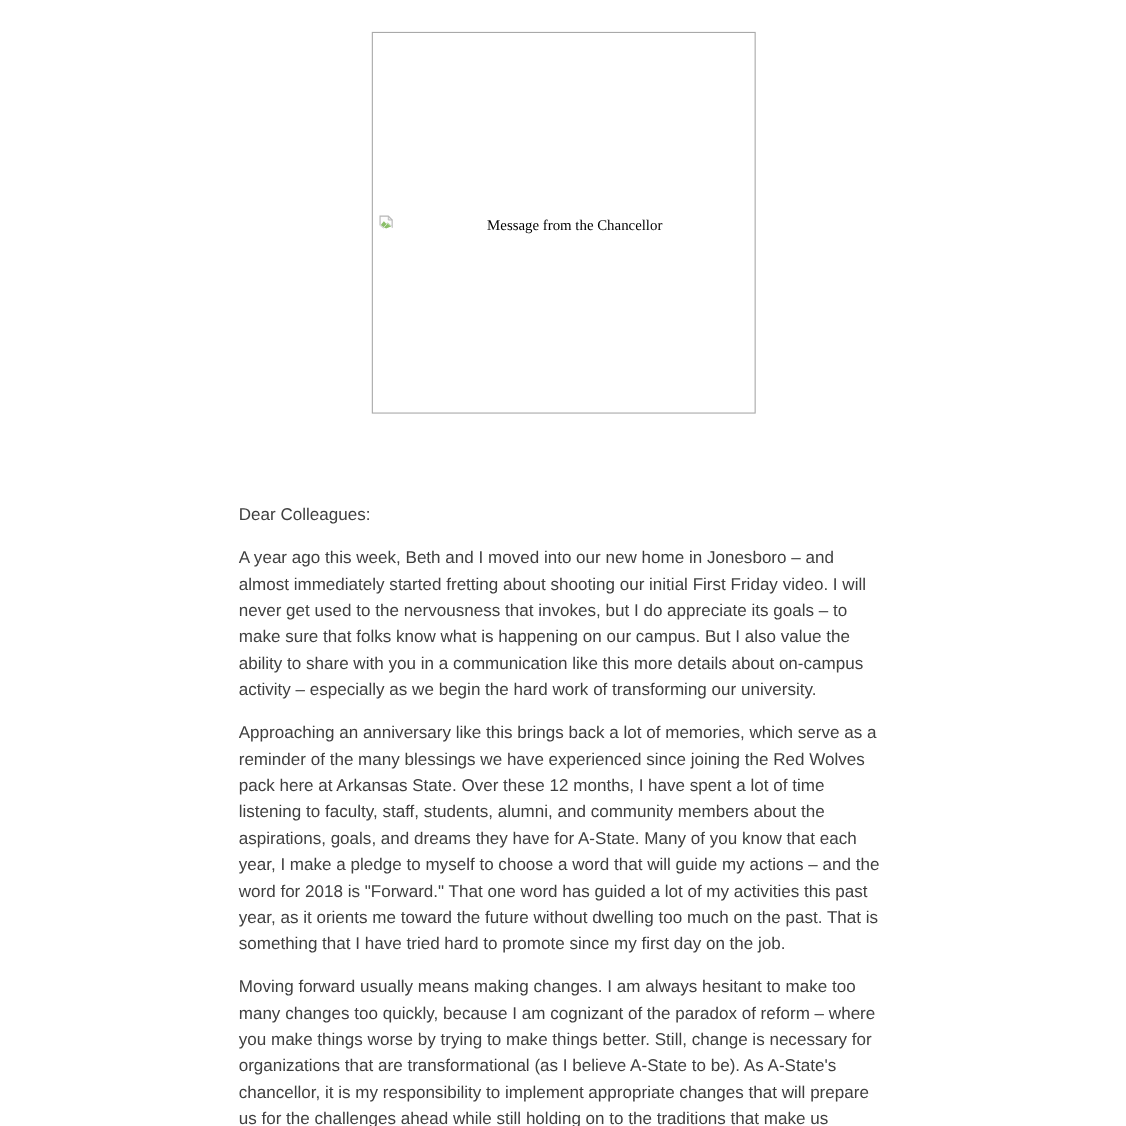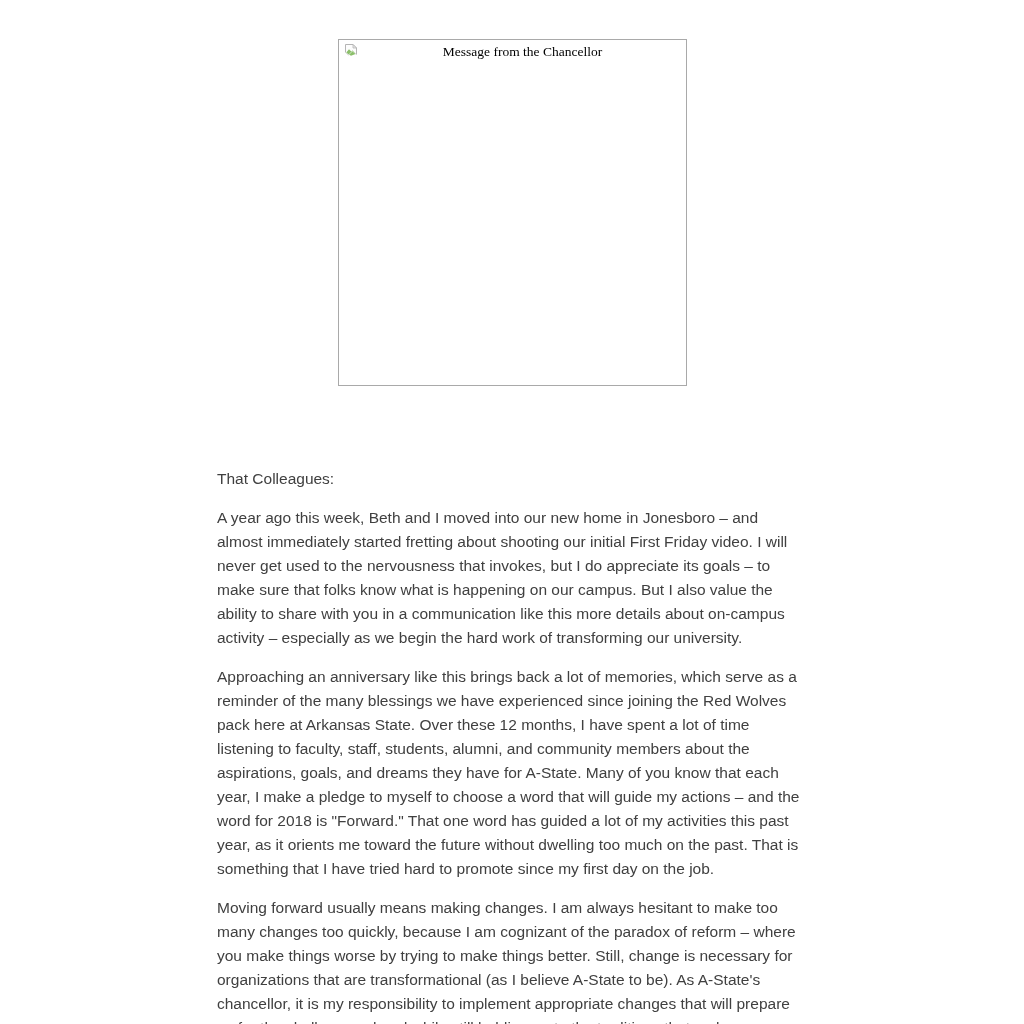--- a/index.html
+++ b/index.html
@@ -12,23 +12,23 @@
     width: 1024px;
     height: 1024px;
     overflow: hidden;
     background: #ffffff;
     font-family: "Liberation Sans", sans-serif;
   }
   .img-placeholder {
     width: 347px;
     height: 345px;
     border: 1px solid #a9a9a9;
-    margin: 39px auto 0 auto;
+    margin: 29px auto 0 auto;
     display: flex;
-    align-items: flex-start;
+    align-items: center;
     box-sizing: content-box;
     background: #ffffff;
   }
   .broken-icon {
     flex: 0 0 auto;
     display: block;
     width: 18px;
     height: 18px;
     margin: 3px 0 0 3px;
   }
@@ -64,19 +64,19 @@
         <path d="M3.5 1.5 H11 L14.5 5 V11.5 L10.5 8 L6.5 12 L3.5 9.5 Z" fill="#fdfdfd" stroke="#b5b5b5" stroke-width="1"></path>
         <path d="M11 1.5 V5 H14.5 Z" fill="#e9e9e9" stroke="#b5b5b5" stroke-width="0.8"></path>
         <path d="M4.5 9.2 L7 6.2 L9.3 8.6 L10.6 7.4 L13.5 10.4 L13.5 10.9 L9 12.8 L4.5 10 Z" fill="#8bbf6a"></path>
         <path d="M3.5 9.5 L6.5 12 L10.5 8 L14.5 11.5" fill="none" stroke="#ffffff" stroke-width="0.6"></path>
       </svg>
     </span>
     <span class="alt-text">Message from the Chancellor</span>
   </div>
 
   <div class="letter">
-    <p>That Colleagues:</p>
+    <p>Dear Colleagues:</p>
     <p>A year ago this week, Beth and I moved into our new home in Jonesboro – and almost immediately started fretting about shooting our initial First Friday video. I will never get used to the nervousness that invokes, but I do appreciate its goals – to make sure that folks know what is happening on our campus. But I also value the ability to share with you in a communication like this more details about on-campus activity – especially as we begin the hard work of transforming our university.</p>
     <p>Approaching an anniversary like this brings back a lot of memories, which serve as a reminder of the many blessings we have experienced since joining the Red Wolves pack here at Arkansas State. Over these 12 months, I have spent a lot of time listening to faculty, staff, students, alumni, and community members about the aspirations, goals, and dreams they have for A-State. Many of you know that each year, I make a pledge to myself to choose a word that will guide my actions – and the word for 2018 is "Forward." That one word has guided a lot of my activities this past year, as it orients me toward the future without dwelling too much on the past. That is something that I have tried hard to promote since my first day on the job.</p>
     <p>Moving forward usually means making changes. I am always hesitant to make too many changes too quickly, because I am cognizant of the paradox of reform – where you make things worse by trying to make things better. Still, change is necessary for organizations that are transformational (as I believe A-State to be). As A-State's chancellor, it is my responsibility to implement appropriate changes that will prepare us for the challenges ahead while still holding on to the traditions that make us special.</p>
   </div>
 
 </div>
 
 </body></html>

